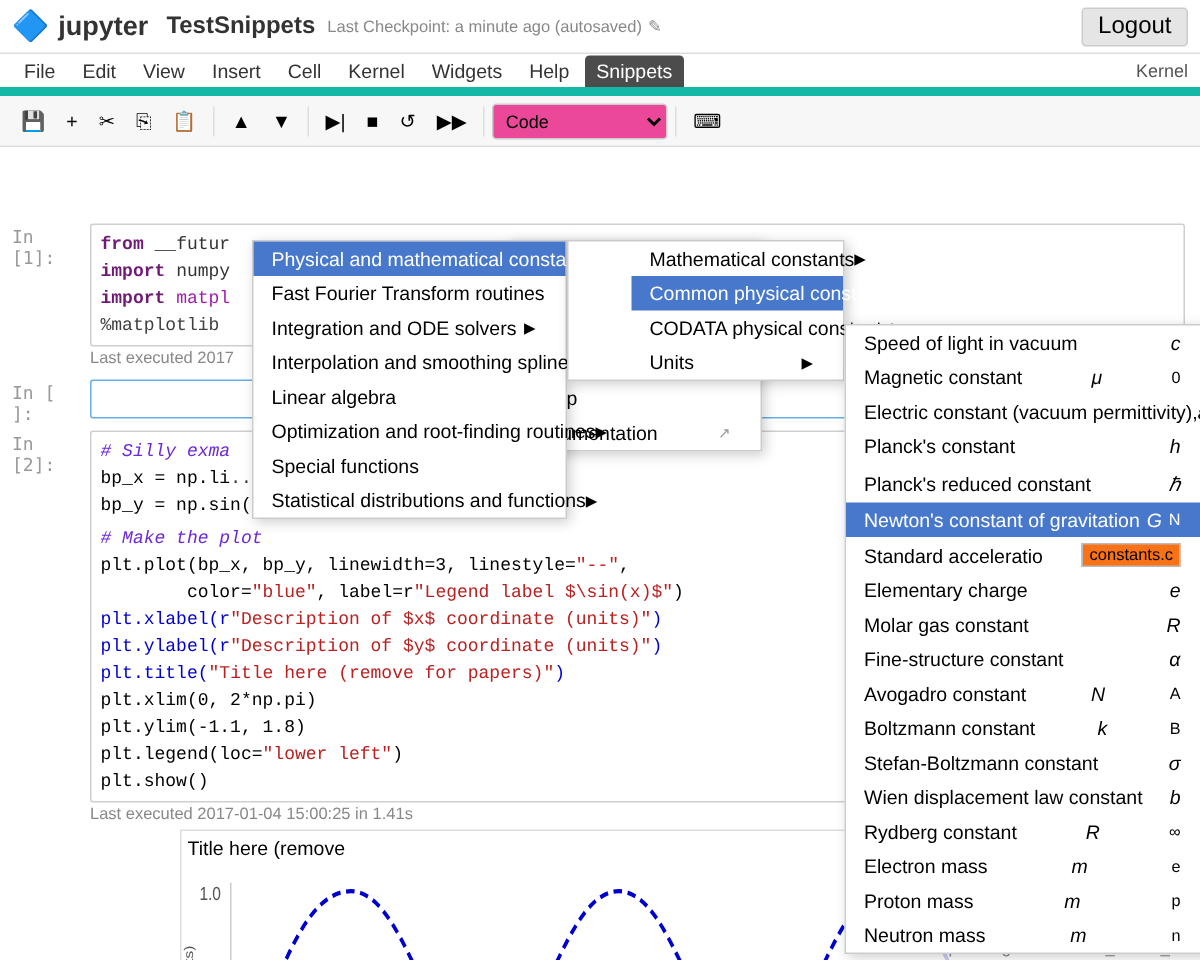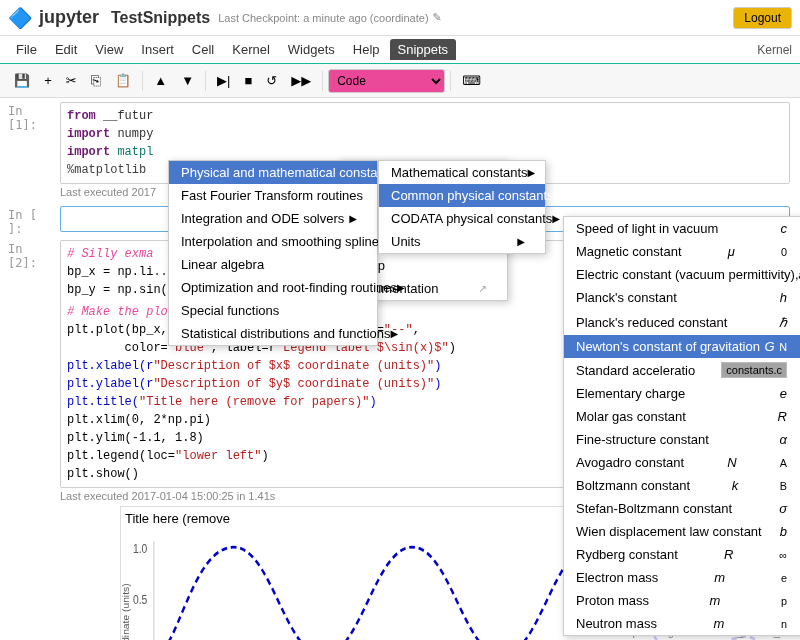--- a/index.html
+++ b/index.html
@@ -6,27 +6,27 @@
     body { font-family: Arial, sans-serif; font-size: 13px; background: #f0f0f0; width: 800px; height: 640px; overflow: hidden; }
 
     
     #topbar {
       display: flex; align-items: center; background: #fff; border-bottom: 1px solid #ddd;
       padding: 4px 8px; height: 36px;
     }
     #jupyter-logo { display: flex; align-items: center; gap: 6px; margin-right: 12px; }
     #jupyter-logo .logo-icon { font-size: 20px; }
     #logout-btn {
-      margin-left: auto; padding: 3px 10px; background: #eab308; border: 1px solid #ccc;
-      border-radius: 3px; cursor: pointer; font-size: 12px;
+      margin-left: auto; padding: 3px 10px; background: #e5e5e5; border: 1px solid #ccc;
+      border-radius: 3px; cursor: pointer; font-size: 16px;
     }
 
     
     #menubar {
-      display: flex; align-items: center; background: #fff; border-bottom: 1px solid #14b8a6;
+      display: flex; align-items: center; background: #fff; border-bottom: 6px solid #14b8a6;
       padding: 2px 8px; height: 28px; gap: 2px;
     }
     .menu-item {
       padding: 3px 8px; cursor: pointer; border-radius: 3px; font-size: 13px; color: #333;
     }
     .menu-item.snippets-active {
       background: #4c4c4c; color: #fff; border-radius: 3px 3px 0 0;
     }
     #kernel-info { margin-left: auto; font-size: 12px; color: #555; }
 
@@ -43,36 +43,36 @@
     .tb-select {
       padding: 2px 4px; border: 1px solid #ccc; border-radius: 3px;
       font-size: 12px; background: #ec4899; height: 24px;
     }
 
     
     #main {
       display: flex; height: calc(640px - 98px); background: #fff; position: relative;
     }
     #notebook {
-      flex: 1; overflow: hidden; background: #fff; position: relative;
+      flex: 1; overflow: hidden; background: #fff; position: relative; margin-top: 47px;
     }
 
     
     .cell-container { padding: 4px 0; position: relative; }
     .cell-label { position: absolute; left: 8px; top: 6px; color: #999; font-size: 12px; font-family: monospace; width: 40px; }
     .cell-content { margin-left: 60px; margin-right: 10px; }
     .cell-input {
       border: 1px solid #cfcfcf; border-radius: 2px; padding: 4px 6px;
       font-family: monospace; font-size: 12px; background: #fff; min-height: 22px;
     }
     .cell-input.active { border-color: #66afe9; }
 
     .code-line { white-space: pre; font-family: 'Courier New', monospace; font-size: 12px; line-height: 1.5; }
     .kw { color: #701a75; font-weight: bold; }
-    .cm { color: #ec4899; font-style: italic; }
+    .cm { color: #6d28d9; font-style: italic; }
     .str { color: #ba2121; }
     .mag { color: #404040; }
     .last-exec { color: #888; font-size: 11px; margin-top: 2px; font-family: Arial; }
 
     
     #chart-area {
       margin-left: 60px; margin-right: 10px; margin-top: 4px;
       background: #fff; border: 1px solid #ddd; height: 200px; position: relative; overflow: hidden;
     }
     .chart-title { text-align: left; font-size: 13px; padding: 4px; }
@@ -114,21 +114,21 @@
   </style>
 </head>
 <body>
 
 <div id="topbar">
   <div id="jupyter-logo">
     <span class="logo-icon">🔷</span>
     <span style="font-size:18px; font-weight:700; color:#333;">jupyter</span>
   </div>
   <span style="font-size:16px; font-weight:bold; color:#333; margin-right:8px;">TestSnippets</span>
-  <span style="font-size:11px; color:#888;">Last Checkpoint: a minute ago (coordinate)</span>
+  <span style="font-size:11px; color:#888;">Last Checkpoint: a minute ago (autosaved)</span>
   <span style="margin-left:4px; color:#888; font-size:11px;">✎</span>
   <button id="logout-btn">Logout</button>
 </div>
 
 <div id="menubar">
   <span class="menu-item">File</span>
   <span class="menu-item">Edit</span>
   <span class="menu-item">View</span>
   <span class="menu-item">Insert</span>
   <span class="menu-item">Cell</span>
@@ -166,21 +166,21 @@
 
 <div id="main">
   <div id="notebook">
 
     <div class="cell-container">
       <span class="cell-label">In [1]:</span>
       <div class="cell-content">
         <div class="cell-input">
           <div class="code-line"><span class="kw">from</span> <span style="color:#333">__futur</span></div>
           <div class="code-line"><span class="kw">import</span> <span style="color:#333">numpy</span></div>
-          <div class="code-line"><span class="kw">import</span> <span style="color:#0f766e">matpl</span></div>
+          <div class="code-line"><span class="kw">import</span> <span style="color:#a21caf">matpl</span></div>
           <div class="code-line"><span class="mag">%matplotlib</span></div>
         </div>
         <div class="last-exec">Last executed 2017</div>
       </div>
     </div>
 
     <div class="cell-container">
       <span class="cell-label">In [ ]:</span>
       <div class="cell-content">
         <div class="cell-input active" style="min-height:26px;">
@@ -266,21 +266,21 @@
         <span>Optimization and root-finding routines</span>
         <span class="arrow">▶</span>
       </div>
       <div class="dropdown-item">Special functions</div>
       <div class="dropdown-item">
         <span>Statistical distributions and functions</span>
         <span class="arrow">▶</span>
       </div>
     </div>
 
-    <div class="dropdown" id="math-constants-menu" style="top:62px; left:378px; width:168px;">
+    <div class="dropdown" id="math-constants-menu" style="top:62px; left:378px; width:185px;padding-left:42px;">
       <div class="dropdown-item">
         <span>Mathematical constants</span>
         <span class="arrow">▶</span>
       </div>
       <div class="dropdown-item highlighted">
         <span>Common physical constants</span>
         <span class="arrow">▶</span>
       </div>
       <div class="dropdown-item">
         <span>CODATA physical constants</span>
@@ -294,21 +294,21 @@
 
     <div class="dropdown" id="common-constants-menu" style="top:118px; left:563px; width:245px;">
       <div class="dropdown-item">Speed of light in vacuum <i>c</i></div>
       <div class="dropdown-item">Magnetic constant <i>μ</i><sub>0</sub></div>
       <div class="dropdown-item">Electric constant (vacuum permittivity), <i>ε</i></div>
       <div class="dropdown-item">Planck's constant <i>h</i></div>
       <div class="dropdown-item">Planck's reduced constant <i>ℏ</i></div>
       <div class="dropdown-item highlighted" style="background:#4878cc;color:#fff;">Newton's constant of gravitation <i>G</i><sub>N</sub></div>
       <div class="dropdown-item" style="position:relative;">
         <span>Standard acceleratio</span>
-        <span style="background:#a3a3a3;border:1px solid #bbb;padding:1px 4px;font-size:11px;margin-left:2px;">constants.c</span>
+        <span style="background:#f97316;border:1px solid #bbb;padding:1px 4px;font-size:11px;margin-left:2px;">constants.c</span>
       </div>
       <div class="dropdown-item">Elementary charge <i>e</i></div>
       <div class="dropdown-item">Molar gas constant <i>R</i></div>
       <div class="dropdown-item">Fine-structure constant <i>α</i></div>
       <div class="dropdown-item">Avogadro constant <i>N</i><sub>A</sub></div>
       <div class="dropdown-item">Boltzmann constant <i>k</i><sub>B</sub></div>
       <div class="dropdown-item">Stefan-Boltzmann constant <i>σ</i></div>
       <div class="dropdown-item">Wien displacement law constant <i>b</i></div>
       <div class="dropdown-item">Rydberg constant <i>R</i><sub>∞</sub></div>
       <div class="dropdown-item">Electron mass <i>m</i><sub>e</sub></div>

